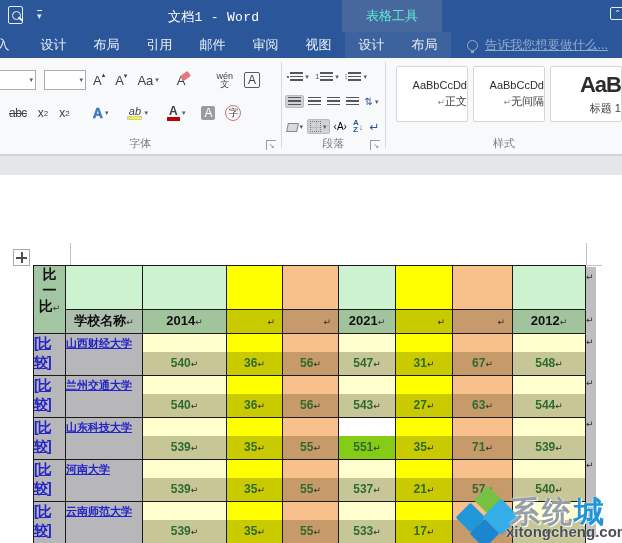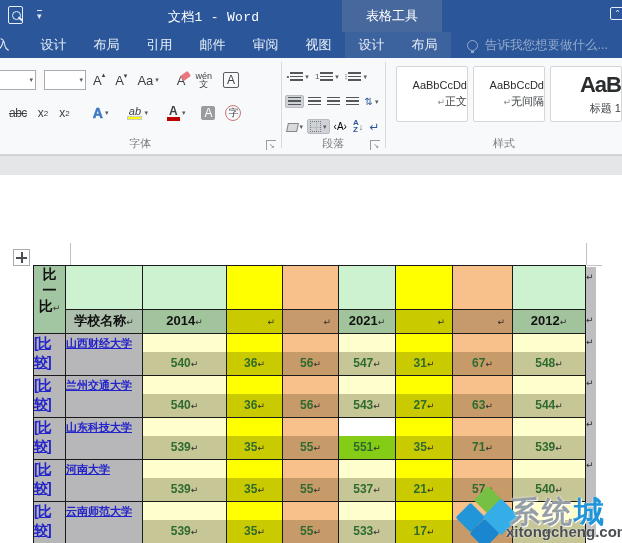--- a/index.html
+++ b/index.html
@@ -8,30 +8,30 @@
   .canvas { position:absolute; inset:0; width:622px; height:543px; overflow:hidden; }
 
   
   .titlebar { position:absolute; top:0; left:0; width:622px; height:32px; background:#2b579a; color:#fff; }
   .qat { position:absolute; left:8px; top:6px; display:flex; align-items:center; gap:14px; }
   .qat-preview { width:15px; height:18px; border:1px solid #e8eef7; border-radius:2px; position:relative; }
   .qat-preview::after { content:""; position:absolute; left:3px; top:4px; width:7px; height:7px; border:1.5px solid #e8eef7; border-radius:50%; }
   .qat-preview::before { content:""; position:absolute; left:9px; top:11px; width:5px; height:1.5px; background:#e8eef7; transform:rotate(40deg); }
   .qat-drop { font-size:9px; color:#dce6f4; border-top:1px solid #dce6f4; padding-top:1px; line-height:8px; }
   .win-title { position:absolute; left:168px; top:8px; font-size:13px; color:#fff; letter-spacing:.3px;font-family:Liberation Mono, monospace; }
-  .ctx-title { position:absolute; left:342px; top:0; width:100px; height:32px; background:#47689c; display:flex; align-items:center; justify-content:center; font-size:13px; color:#ffffff; }
+  .ctx-title { position:absolute; left:342px; top:0; width:100px; height:32px; background:#47689c; display:flex; align-items:center; justify-content:center; font-size:13px; color:#5eead4; }
   .ribbon-opts { position:absolute; right:-3px; top:7px; width:15px; height:13px; border:1px solid #e8eef7; border-radius:2px; color:#e8eef7; font-size:8px; text-align:center; line-height:11px; }
 
   
   .tabrow { position:absolute; top:32px; left:0; width:622px; height:26px; background:#2b579a; display:flex; align-items:stretch; overflow:hidden; }
   .tab { color:#e9eff8; font-size:13px; display:flex; align-items:center; padding:0 13.5px; cursor:default; white-space:nowrap; }
   .tab-sliver { width:11px; overflow:hidden; display:flex; align-items:center; }
   .tab-sliver span { margin-left:-30px; color:#e9eff8; font-size:13px; white-space:nowrap; }
   .ctx-tabs { background:#3d639f; display:flex; }
-  .tellme { flex:1; display:flex; align-items:center; gap:7px; padding-left:16px; color:#93a9cb; font-size:12.5px; }
+  .tellme { flex:1; display:flex; align-items:center; gap:7px; padding-left:16px; color:#93a9cb; font-size:12.5px;text-decoration:underline; }
   .bulb { width:11px; height:11px; border:1.5px solid #93a9cb; border-radius:50%; position:relative; flex:0 0 auto; }
   .bulb::after { content:""; position:absolute; left:2.5px; top:10px; width:3px; height:2px; background:#93a9cb; }
 
   
   .ribbon { position:absolute; top:58px; left:0; width:622px; height:97px; background:#f8f9fa; border-bottom:1px solid #d4d6d8; display:flex; overflow:hidden; }
   .rgroup { position:relative; height:100%; padding-top:6px; }
   .gsep { width:1px; background:#d9dadc; height:86px; margin-top:4px; }
   .glabel { position:absolute; bottom:3px; left:0; right:0; text-align:center; font-size:11px; color:#7a7d80; }
   .launcher { position:absolute; bottom:4px; right:5px; width:10px; height:10px; border-left:1px solid #9a9da0; border-top:1px solid #9a9da0; font-size:7px; color:#7a7d80; text-align:right; line-height:10px; padding-right:1px; }
   .rrow { display:flex; align-items:center; }
@@ -190,21 +190,21 @@
         <span class="combo fsize">
             <span class="drop">▾</span>
           </span>
         <span class="btn grow-a">A</span>
         <span class="btn shrink-a">A</span>
         <span class="btn">
             <span>Aa</span>
             <span class="drop">▾</span>
           </span>
         <span class="btn eraser" style="margin-left:8px;">A</span>
-        <span class="btn pinyin" style="margin-left:0;">
+        <span class="btn pinyin" style="margin-left:21px;">
             <span>wén</span>
             <span>文</span>
           </span>
         <span class="btn charborder" style="margin-left:4px;">A</span>
       </div>
       <div class="rrow rrow2">
         <span class="btn strike">abc</span>
         <span class="btn subsup">
             <span>x</span>
             <sub>2</sub>

